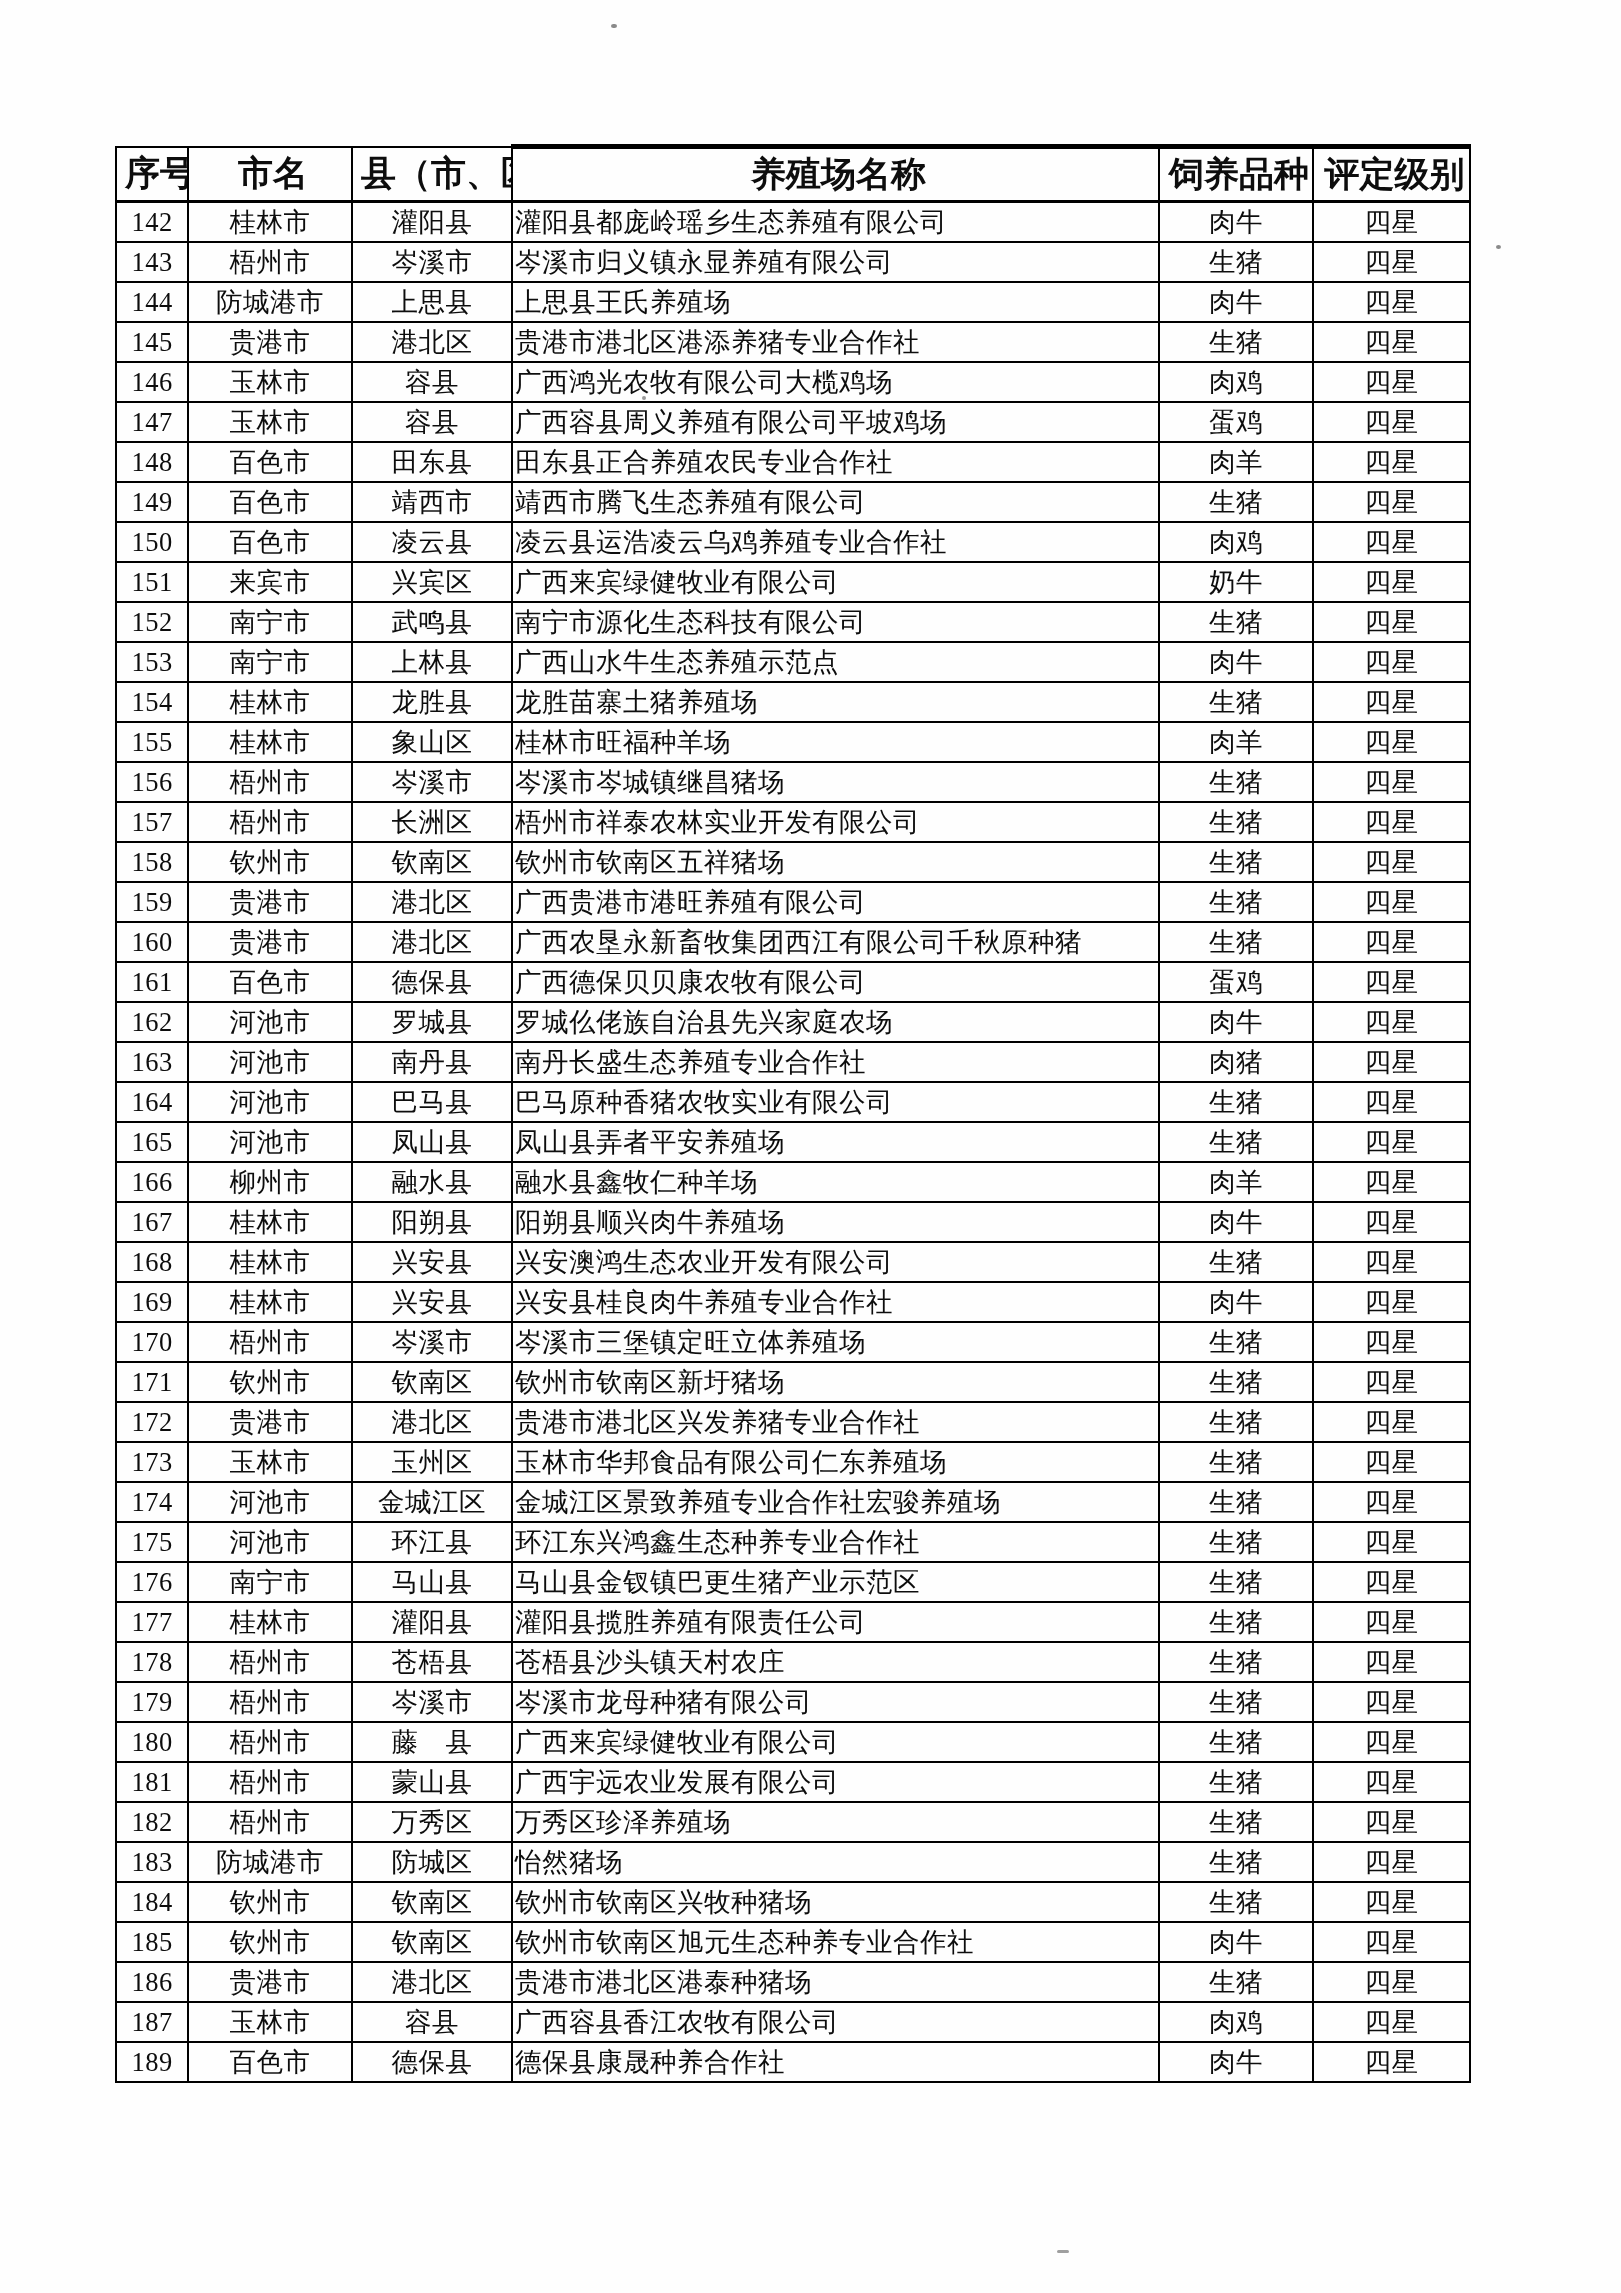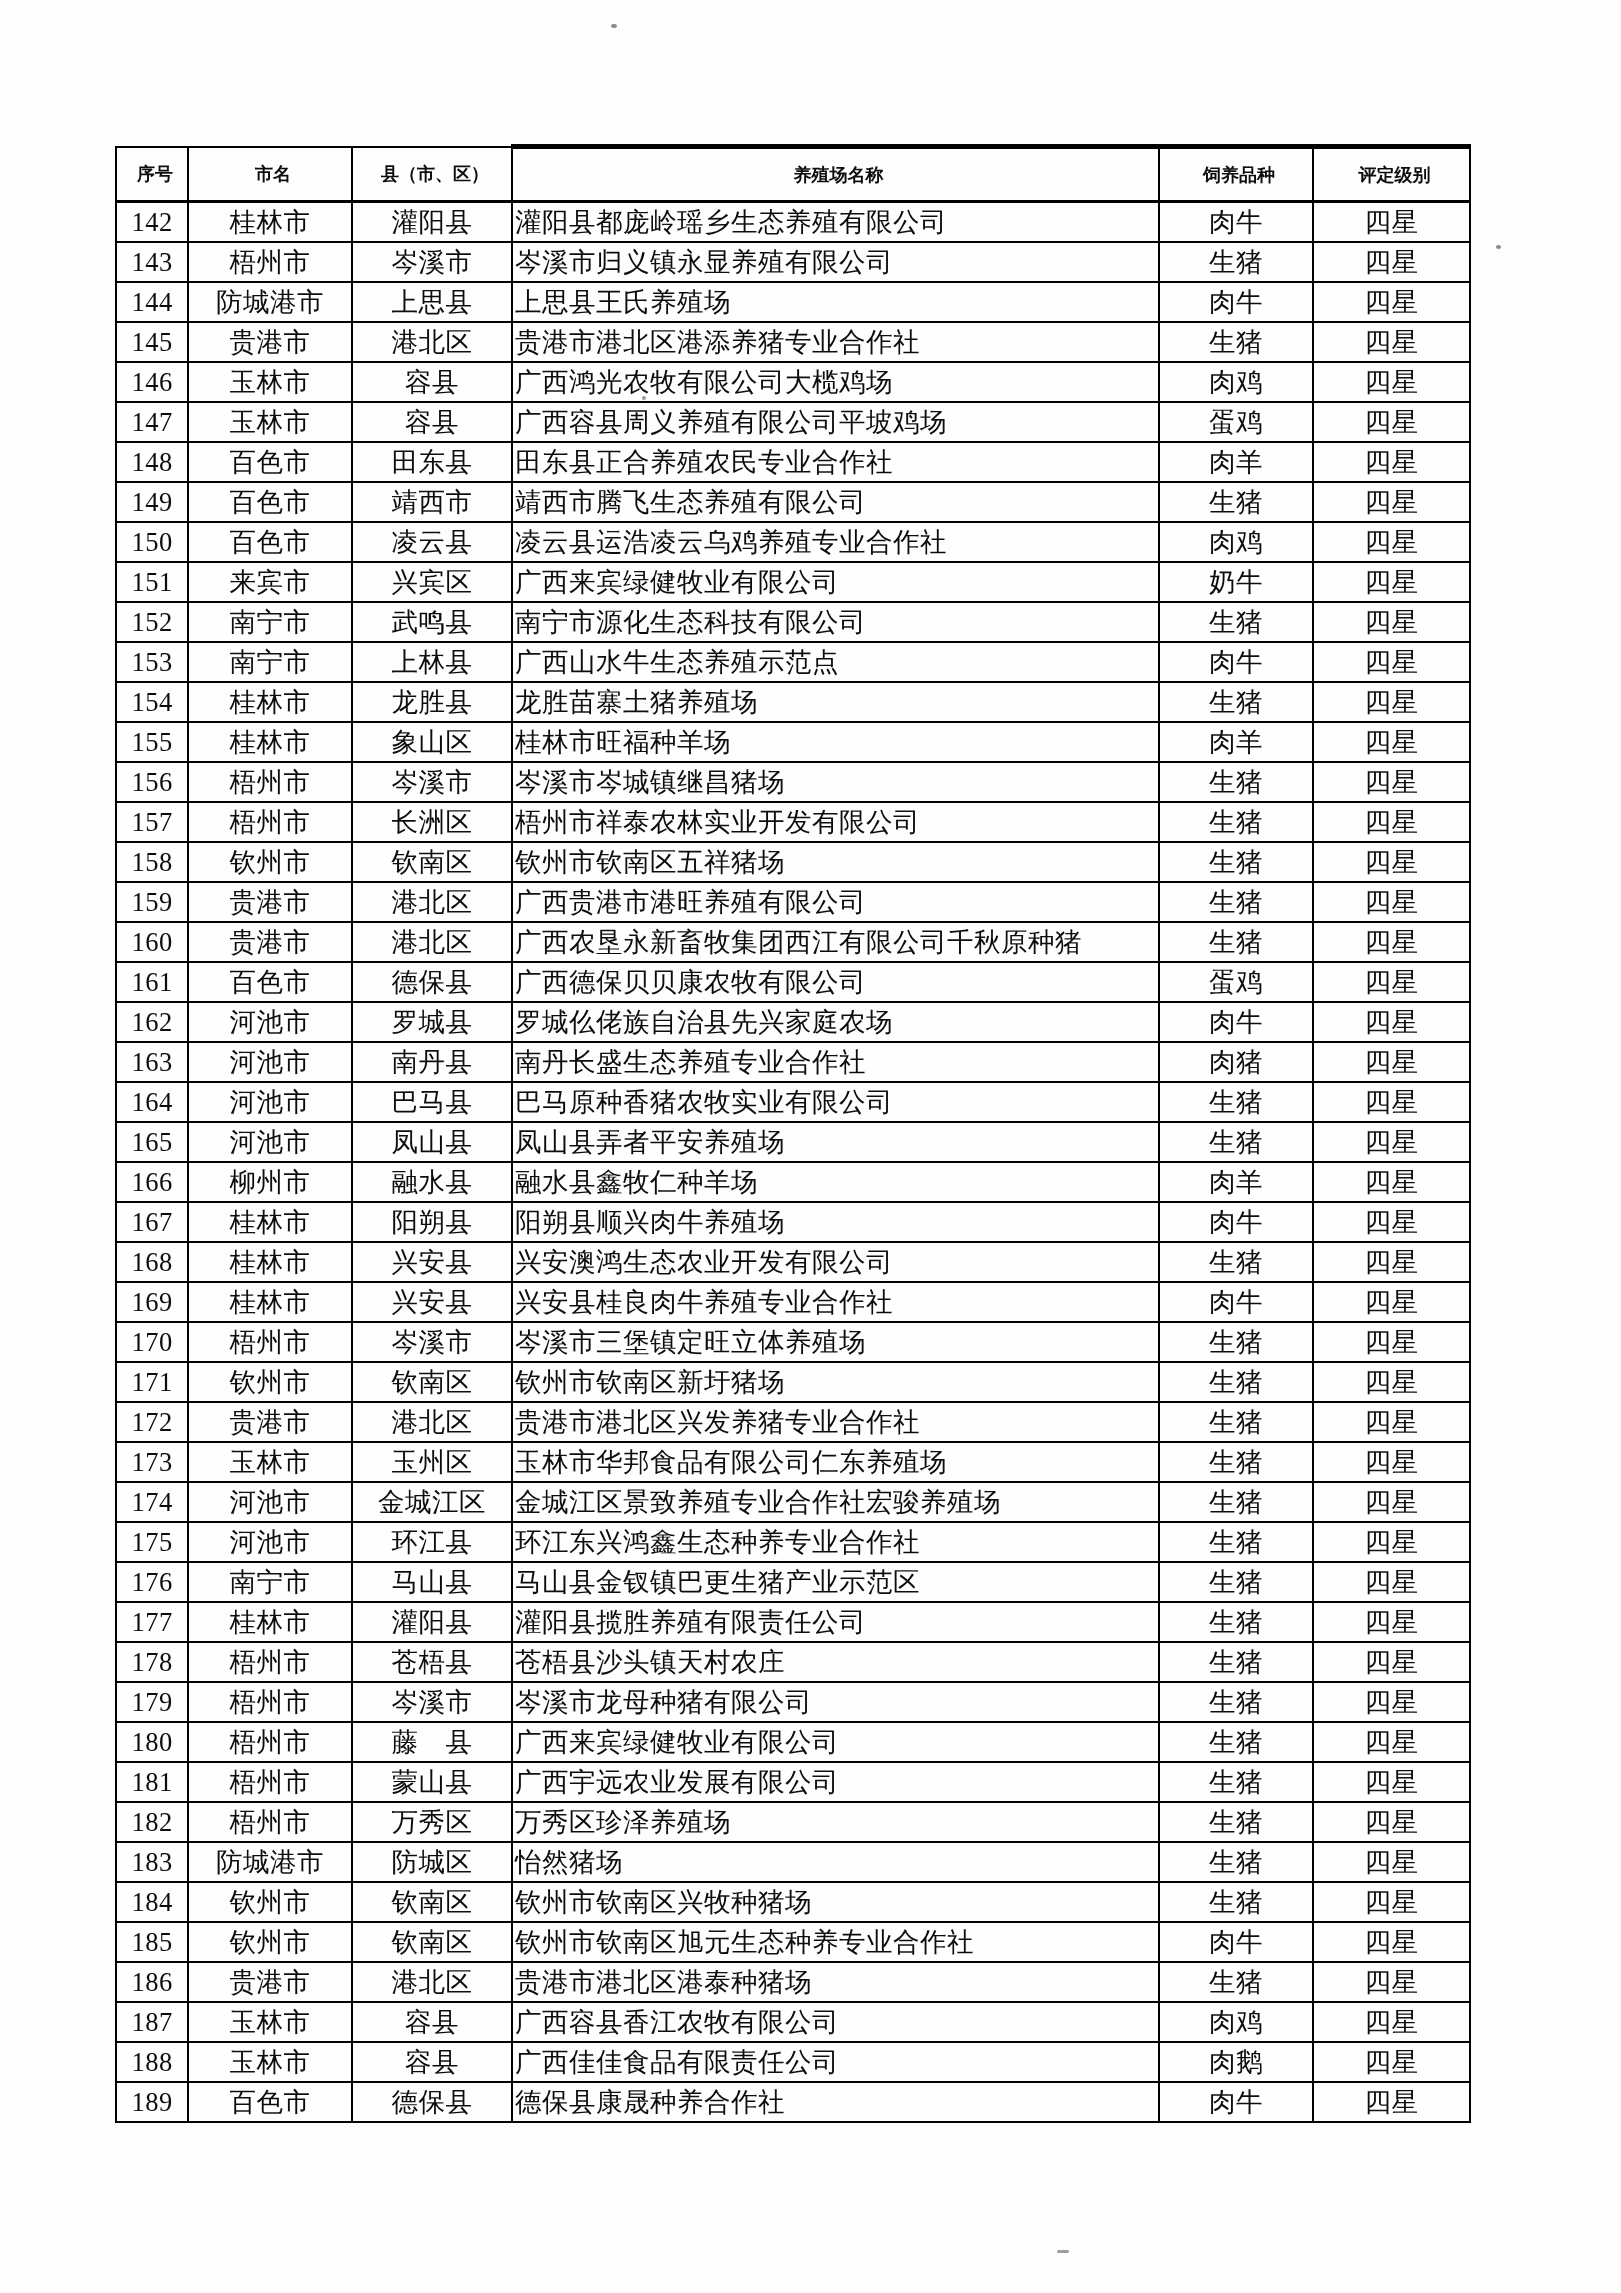--- a/index.html
+++ b/index.html
@@ -31,21 +31,21 @@
     overflow: hidden;
     white-space: nowrap;
     padding: 0 2px;
     text-align: center;
     vertical-align: middle;
   }
   .rating-table thead th {
     height: 51px;
     font-family: "Liberation Sans", "DejaVu Sans", sans-serif;
     font-weight: 700;
-    font-size: 18px;
+    font-size: 35px;
     border-bottom: 3.9px solid #000;
     letter-spacing: 0px;
     padding-left: 8px;
   }
   .rating-table thead th.heavy-top {
     border-top: 5.9px solid #000;
     margin-left: 36px;
   }
   .rating-table tbody td {
     height: 38px;
@@ -461,28 +461,20 @@
         </tr>
         <tr>
           <td>187</td>
           <td>玉林市</td>
           <td>容县</td>
           <td class="name-cell">广西容县香江农牧有限公司</td>
           <td>肉鸡</td>
           <td>四星</td>
         </tr>
         <tr>
-          <td>188</td>
-          <td>玉林市</td>
-          <td>容县</td>
-          <td class="name-cell">广西佳佳食品有限责任公司</td>
-          <td>肉鹅</td>
-          <td>四星</td>
-        </tr>
-        <tr>
           <td>189</td>
           <td>百色市</td>
           <td>德保县</td>
           <td class="name-cell">德保县康晟种养合作社</td>
           <td>肉牛</td>
           <td>四星</td>
         </tr>
       </tbody>
   </table>
 

